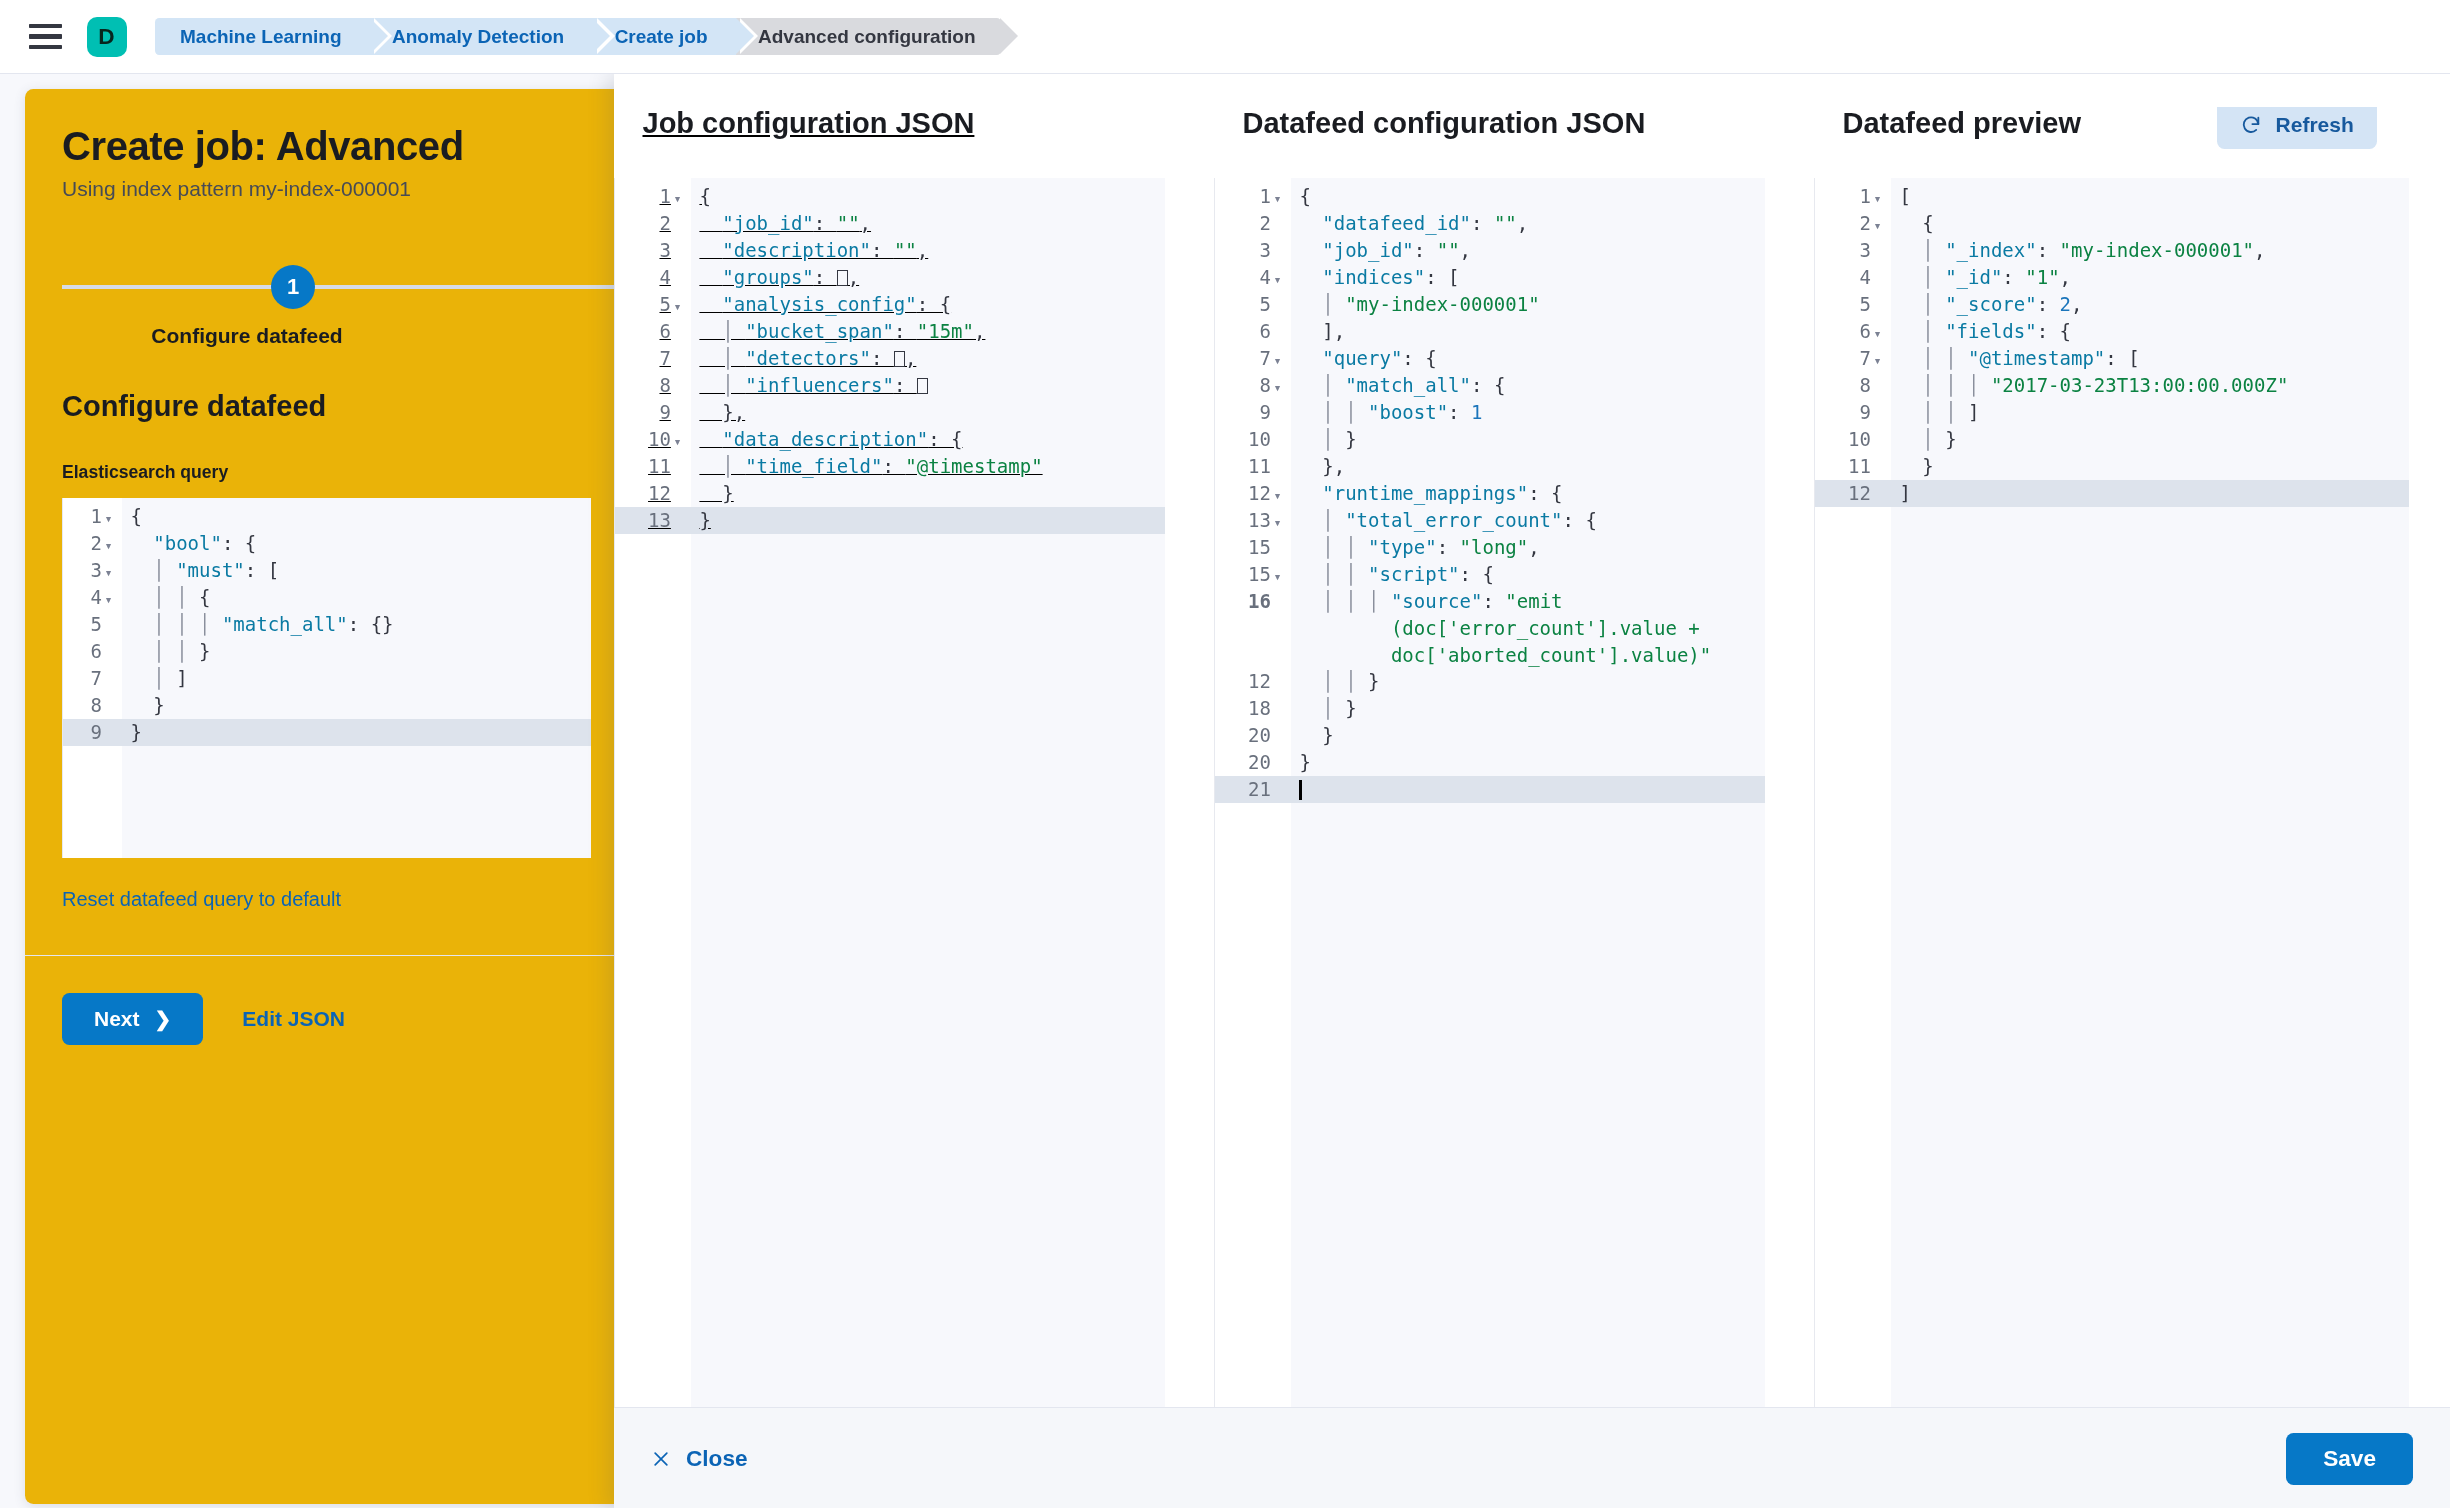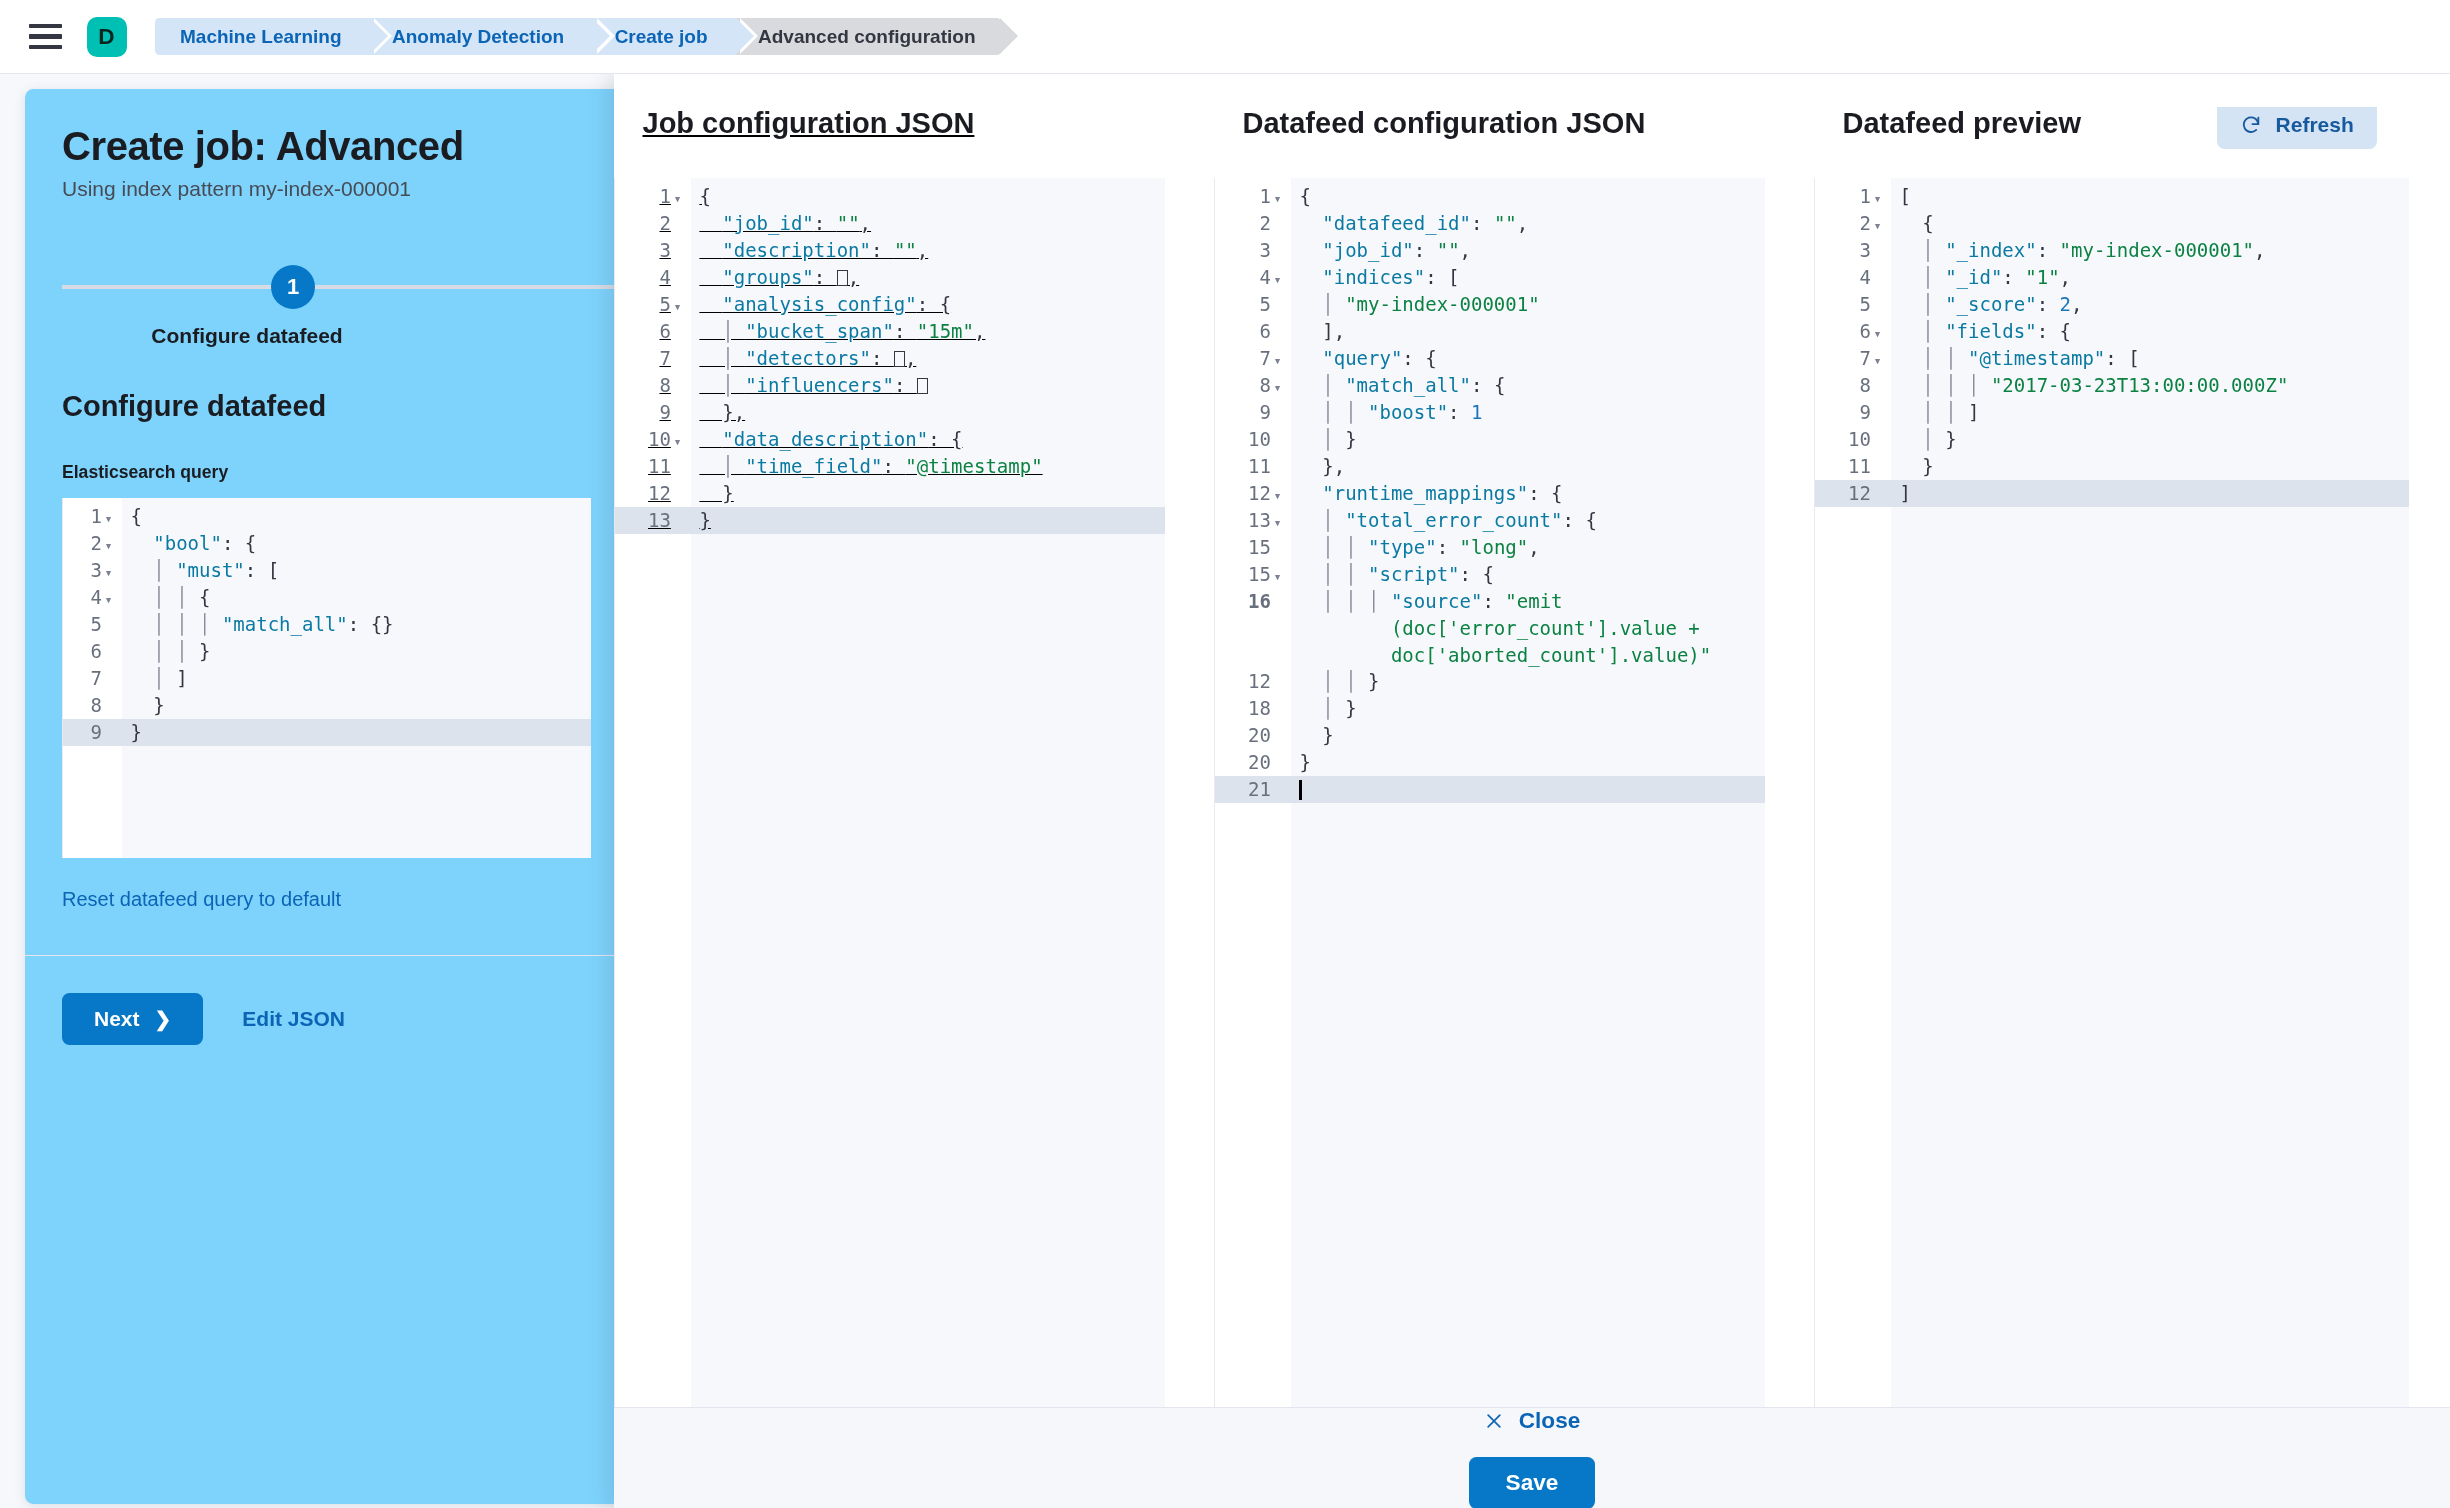--- a/index.html
+++ b/index.html
@@ -55,21 +55,21 @@
     background:#d9dade; color:#343741; font-weight:600;
     border-radius: 0 4.2px 4.2px 0; padding-right:25px;
   }
   .crumb.last::after { border-left-color:#d9dade; }
   .crumb.last::before { display:none; }
 
   
   #left-card {
     position:absolute; top: 89px; left: 25px;
     width: 603px; height: 1415px;
-    background:#7dd3fc;
+    background:#eab308;
     border-radius: 8.4px;
     box-shadow: 0 2.5px 11.7px rgba(65,78,101,0.14);
     padding: 35px 37px 0 37px;
     overflow: hidden;
   }
   #page-title { font-size: 40px; font-weight:700; color:#1a1c21; letter-spacing:-0.4px; }
   #page-subtitle { font-size: 21px; color:#474b55; margin-top: 8.4px; }
 
   #stepper { margin-top: 64px; position:relative; height: 44px; }
   #step-line { position:absolute; left: 0; right: -335px; top: 20px; height: 3.3px; background:#d6dbe6; }
@@ -164,21 +164,20 @@
   #col-datafeed .gutter { width: 77px; }
   #col-datafeed .code { max-width: 474px; }
   #col-preview { width: 595px; }
   #col-preview .gutter { width: 77px; }
 
   #flyout-footer {
     height: 102px; background:#f5f7fa;
     border-top: 0.8px solid #e3e6ef;
     display:flex; align-items:center; justify-content:space-between;
     padding: 0 37px 0 37px;
-    flex-direction: column;
   }
   #close-btn {
     background:none; border:none; color:#0b64b5;
     font-size: 22.6px; font-weight:700; cursor:pointer;
     display:flex; align-items:center; gap:15px;
     font-family:"Liberation Sans",sans-serif;
   }
   #save-btn {
     background:#0678c7; color:#fff; border:none;
     border-radius: 7.5px; height: 52px; padding: 0 37px;

